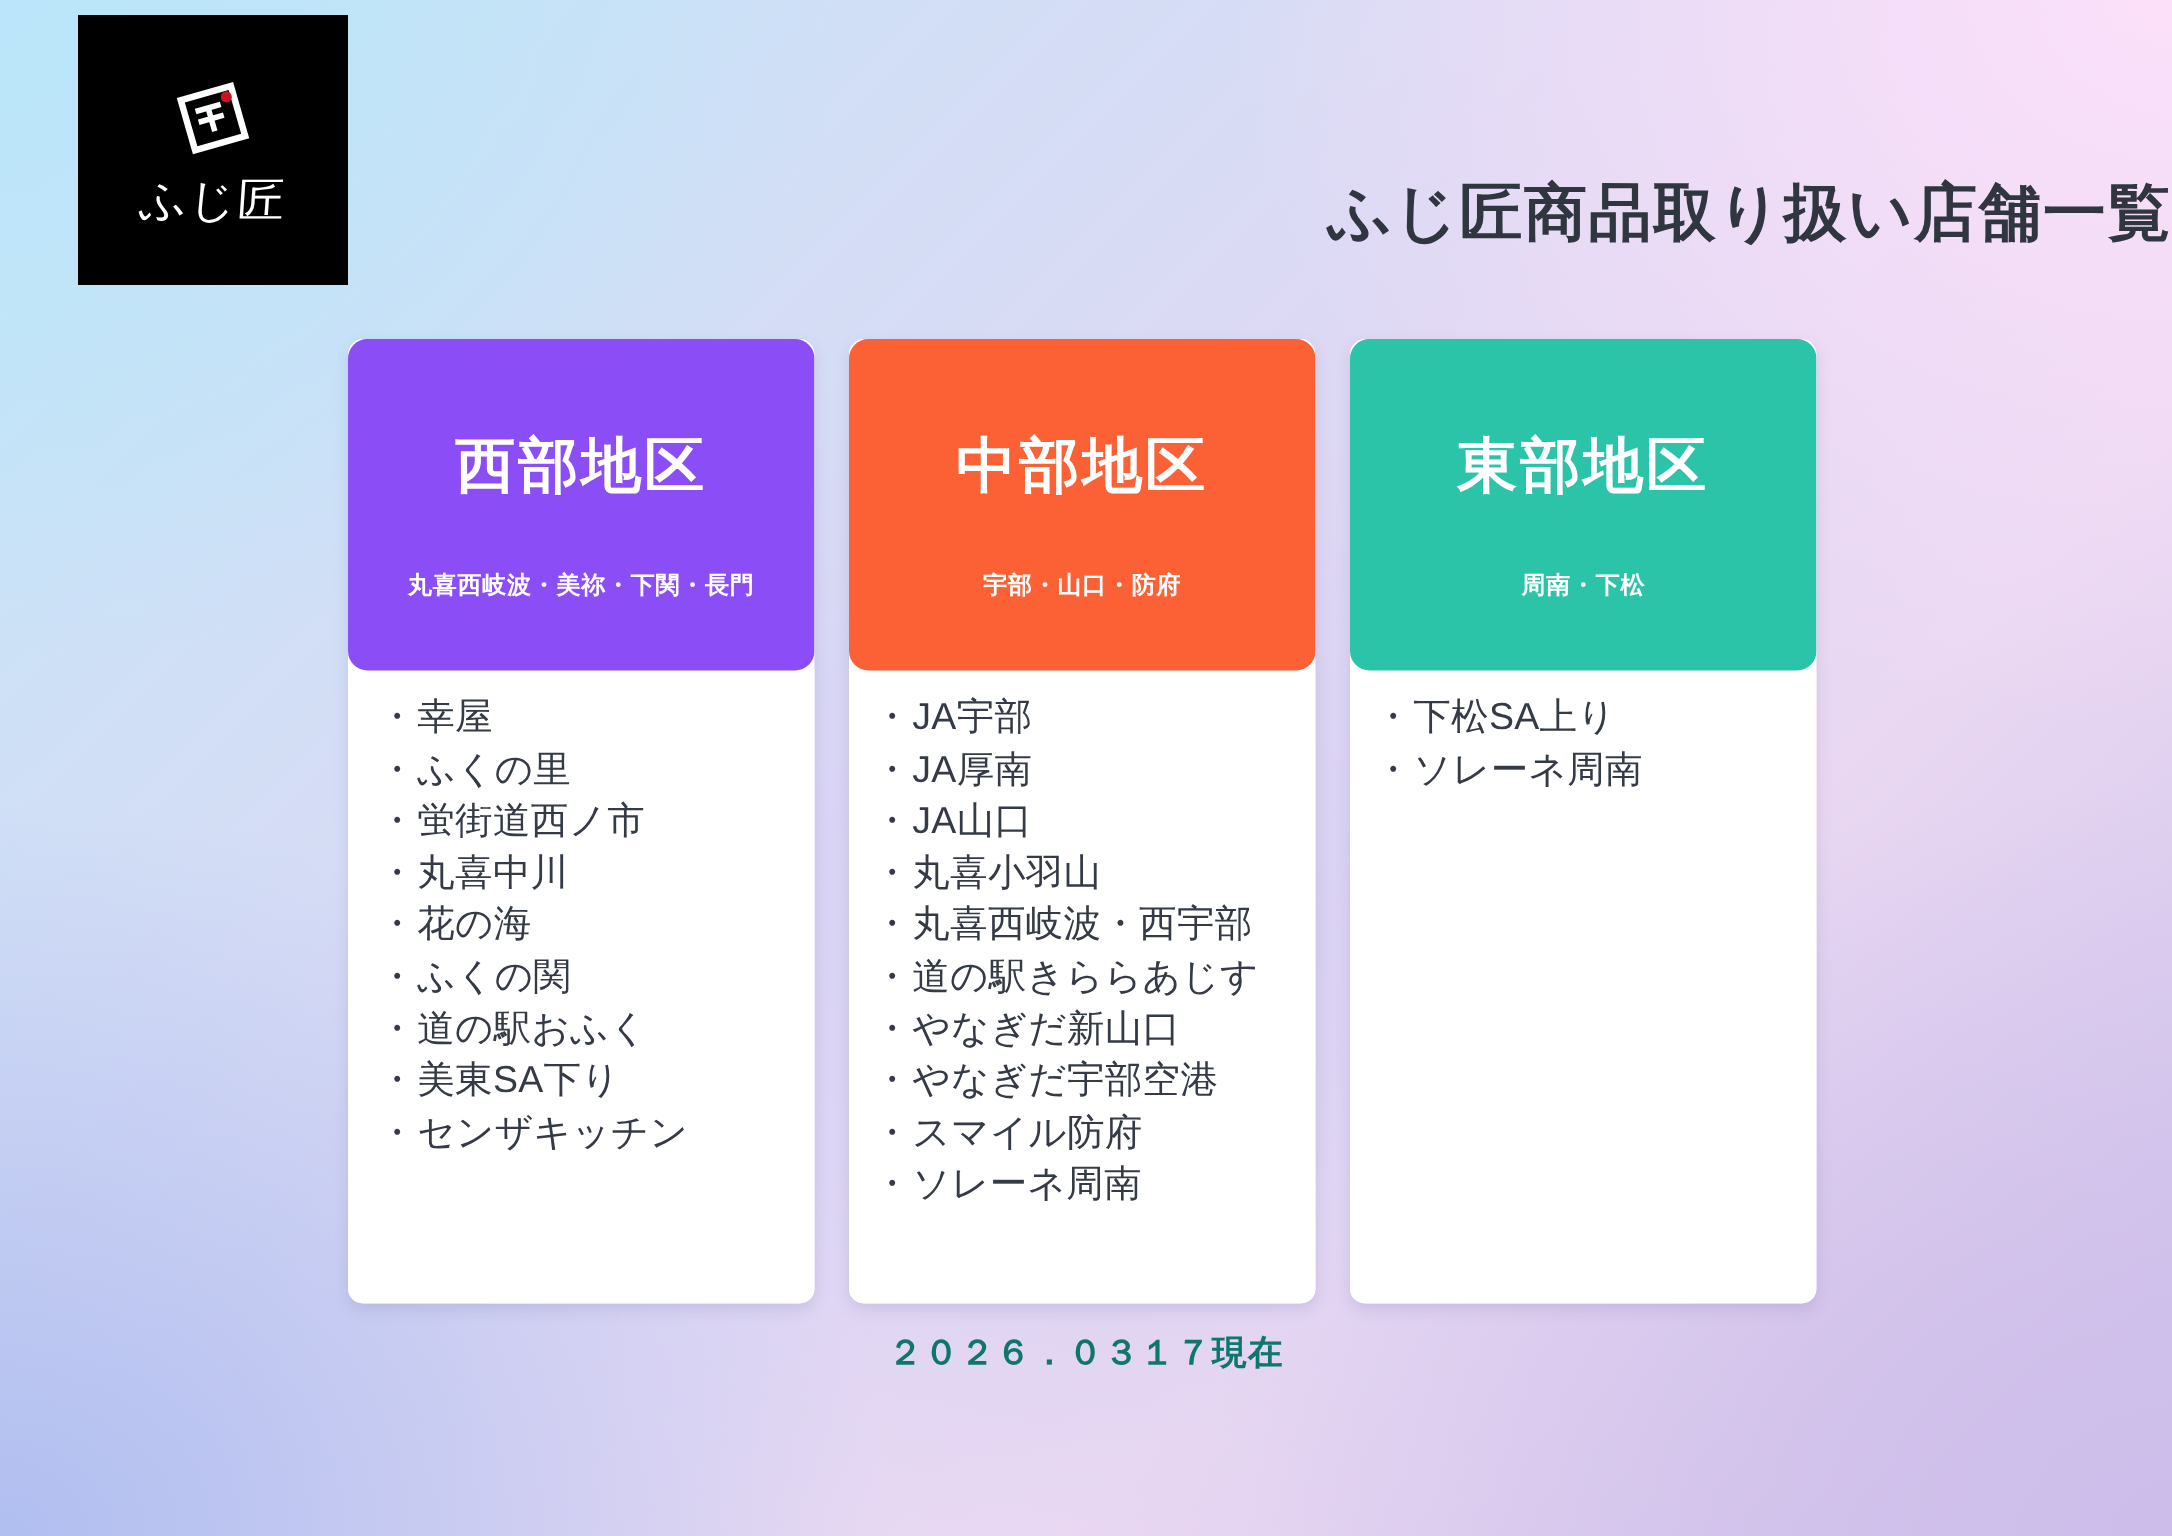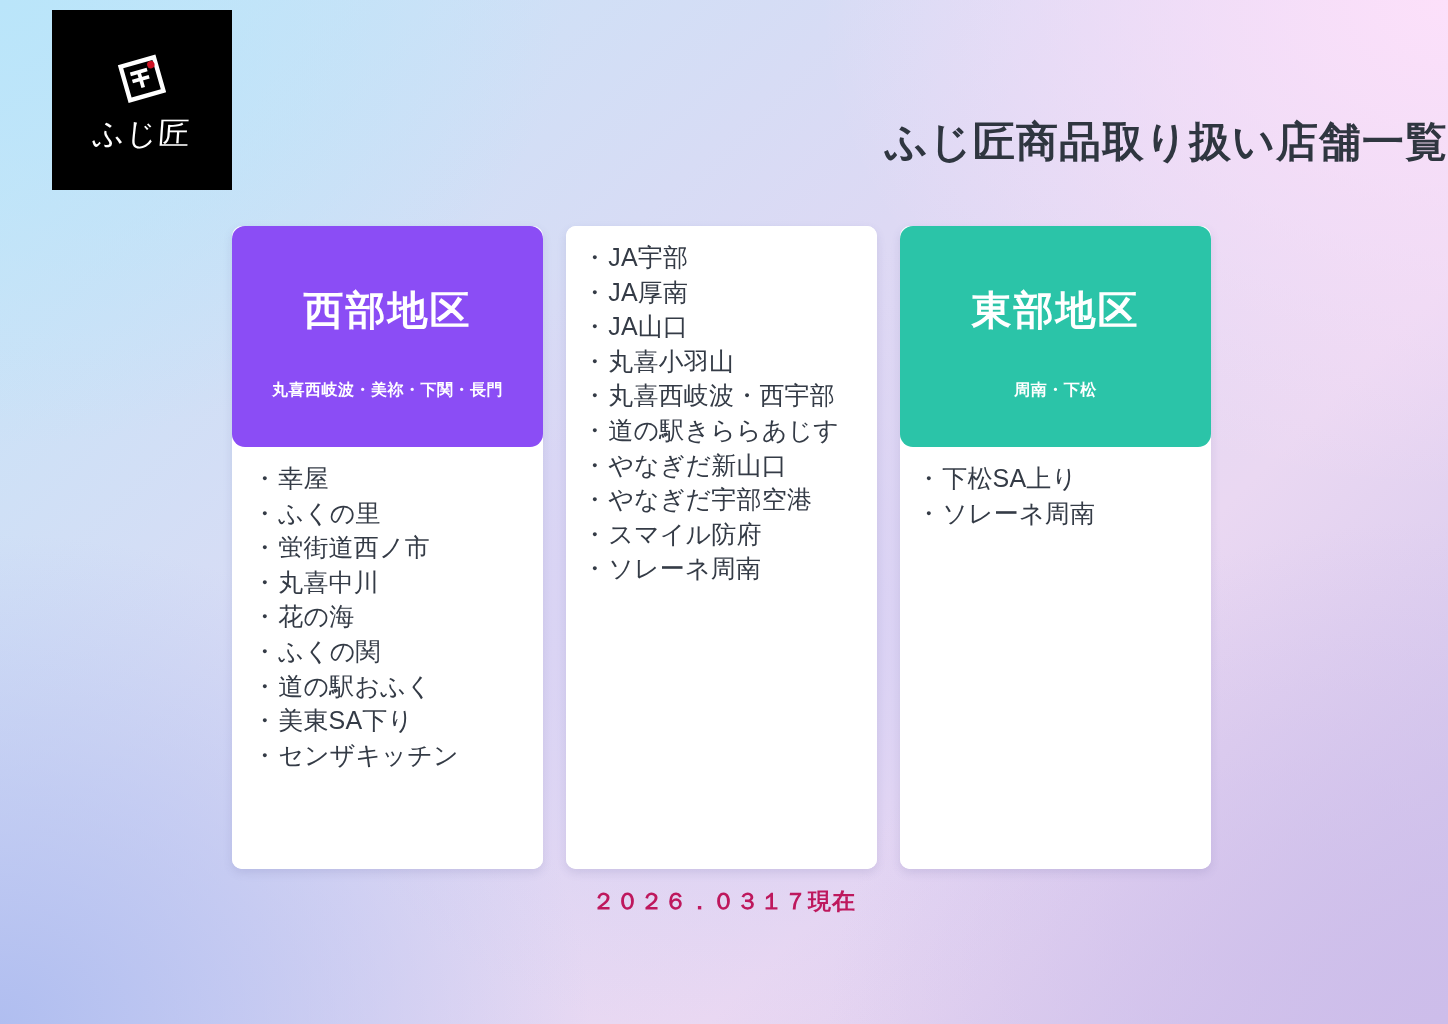--- a/index.html
+++ b/index.html
@@ -148,21 +148,21 @@
 
   
   #footer-date {
     position: absolute;
     left: 0;
     right: 0;
     top: 886px;
     text-align: center;
     font-size: 23px;
     font-weight: 700;
-    color: #be185d;
+    color: #0f766e;
     letter-spacing: 1px;
   }
 </style>
 </head>
 <body>
 
 <div id="bg-layer"></div>
 
 <div id="page">
 
@@ -195,20 +195,24 @@
           <li><span class="bullet">・</span><span>花の海</span></li>
           <li><span class="bullet">・</span><span>ふくの関</span></li>
           <li><span class="bullet">・</span><span>道の駅おふく</span></li>
           <li><span class="bullet">・</span><span>美東SA下り</span></li>
           <li><span class="bullet">・</span><span>センザキッチン</span></li>
         </ul>
       </div>
     </div>
 
     <div class="card" id="card-central">
+      <div class="card-header" style="background: rgb(251, 97, 52);">
+        <div class="card-header-title">中部地区</div>
+        <div class="card-header-sub">宇部・山口・防府</div>
+      </div>
       <div class="card-body">
         <ul class="store-list">
           <li><span class="bullet">・</span><span>JA宇部</span></li>
           <li><span class="bullet">・</span><span>JA厚南</span></li>
           <li><span class="bullet">・</span><span>JA山口</span></li>
           <li><span class="bullet">・</span><span>丸喜小羽山</span></li>
           <li><span class="bullet">・</span><span>丸喜西岐波・西宇部</span></li>
           <li><span class="bullet">・</span><span>道の駅きららあじす</span></li>
           <li><span class="bullet">・</span><span>やなぎだ新山口</span></li>
           <li><span class="bullet">・</span><span>やなぎだ宇部空港</span></li>

